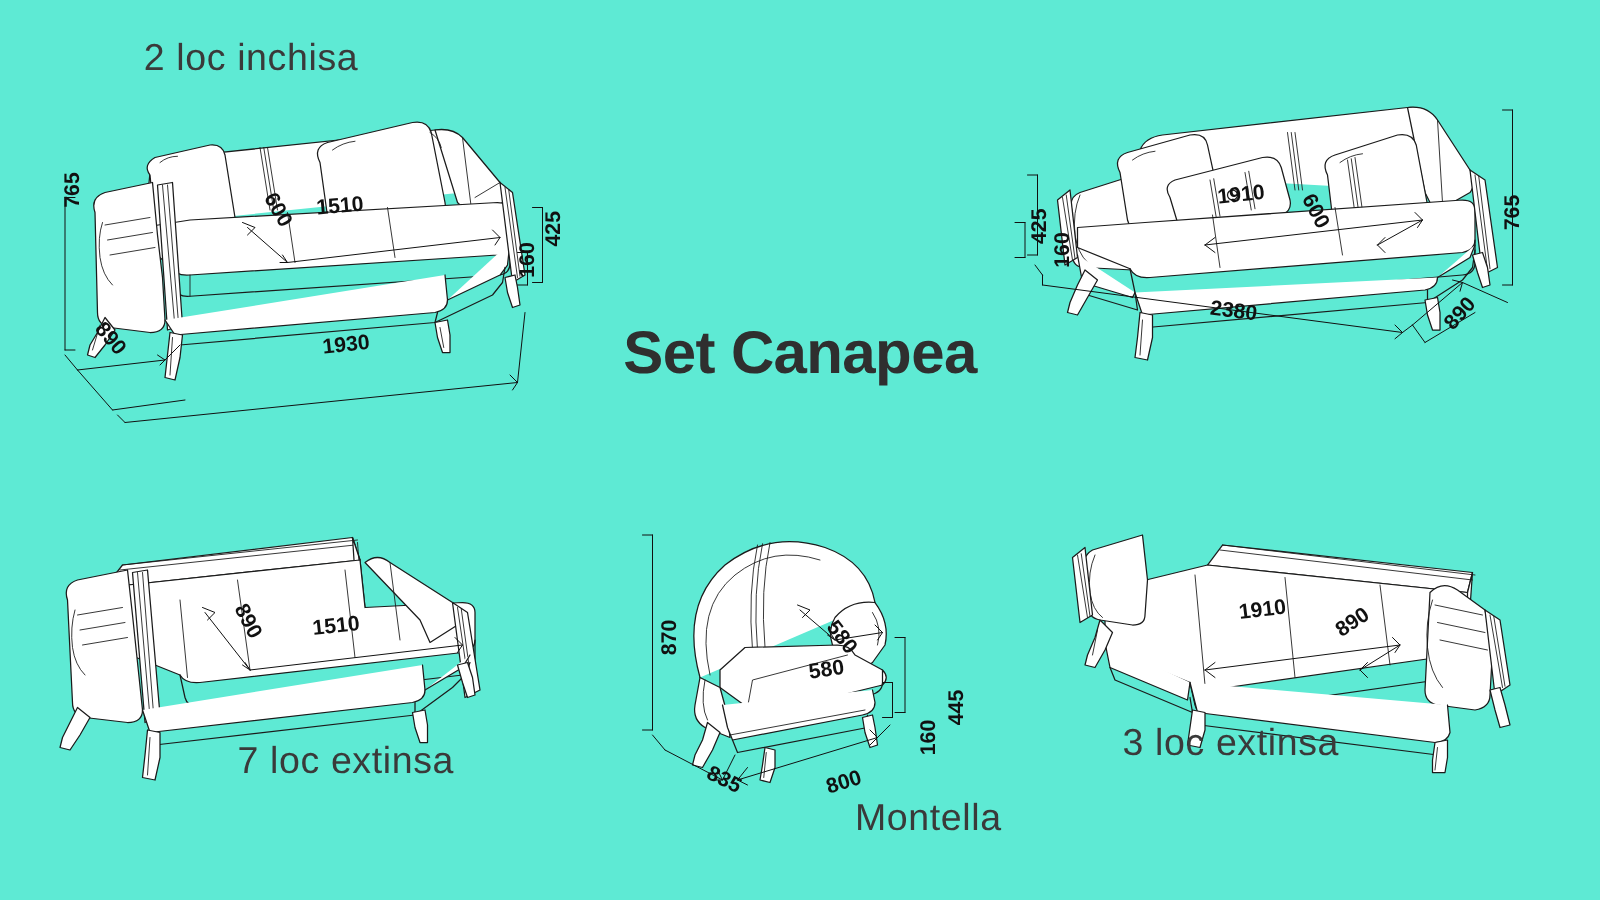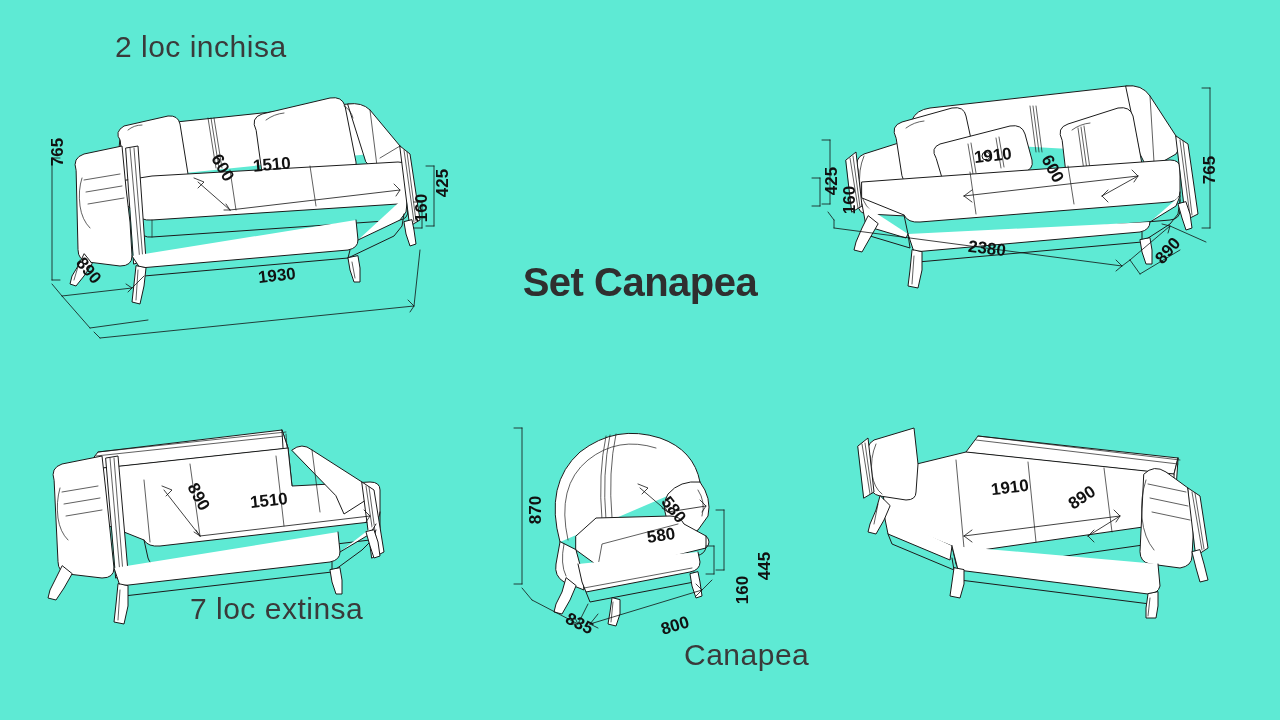--- a/index.html
+++ b/index.html
@@ -26,21 +26,21 @@
   }
   #set-title {
     position: absolute;
     left: 440px;
     top: 258px;
     width: 400px;
     text-align: center;
     color: #2f2f2f;
     font-family: "Liberation Sans", sans-serif;
     font-weight: bold;
-    font-size: 40px;
+    font-size: 48px;
     line-height: 49px;
     letter-spacing: -0.5px;
   }
   .dim {
     position: absolute;
     color: #111111;
     font-family: "Liberation Sans", sans-serif;
     font-weight: bold;
     font-size: 17px;
     white-space: nowrap;
@@ -350,21 +350,21 @@
   </svg>
 
   <div class="dim" style="left:522px; top:500px; transform: rotate(-90deg);">870</div>
   <div class="dim" style="left:659px; top:500px; transform: rotate(52deg);">580</div>
   <div class="dim" style="left:647px; top:526px; transform: rotate(-8deg);">580</div>
   <div class="dim" style="left:751px; top:556px; transform: rotate(-90deg);">445</div>
   <div class="dim" style="left:729px; top:580px; transform: rotate(-90deg);">160</div>
   <div class="dim" style="left:565px; top:614px; transform: rotate(26deg);">835</div>
   <div class="dim" style="left:661px; top:616px; transform: rotate(-17deg);">800</div>
 
-  <div class="item-title" style="left:684px; top:638px;">Canapea</div>
+  <div class="item-title" style="left:684px; top:638px;">Montella</div>
 
   <svg class="art" style="left:848px; top:418px;" width="400" height="200" viewBox="0 0 400 200">
 
     <path class="fillw" d="M118,34 L130,18 L330,40 L326,56 Z"></path>
     <path class="hair" d="M130,18 L332,42"></path>
     <path class="hair" d="M128,22 L330,46"></path>
     <path class="fillw" d="M330,40 L326,56 L318,92 L326,96 Z"></path>
 
     <path class="fillw" d="M36,54 L118,34 L326,56 L326,96 Q326,104 316,106 L120,134 Q108,135 104,128 L36,100 Z"></path>
     <path class="hair" d="M108,42 L116,130"></path>
@@ -404,14 +404,15 @@
     <path class="dimline" d="M116,118 L124,112 M116,118 L124,124"></path>
     <path class="dimline" d="M266,92 L272,98 L268,104"></path>
 
     <path class="dimline" d="M240,118 L272,98"></path>
     <path class="dimline" d="M240,118 L246,112 M240,118 L246,124"></path>
   </svg>
 
   <div class="dim" style="left:991px; top:478px; transform: rotate(-7deg);">1910</div>
   <div class="dim" style="left:1068px; top:488px; transform: rotate(-34deg);">890</div>
 
+  <div class="item-title" style="left:898px; top:578px;">3 loc extinsa</div>
 
 </div>
 
 </body></html>

